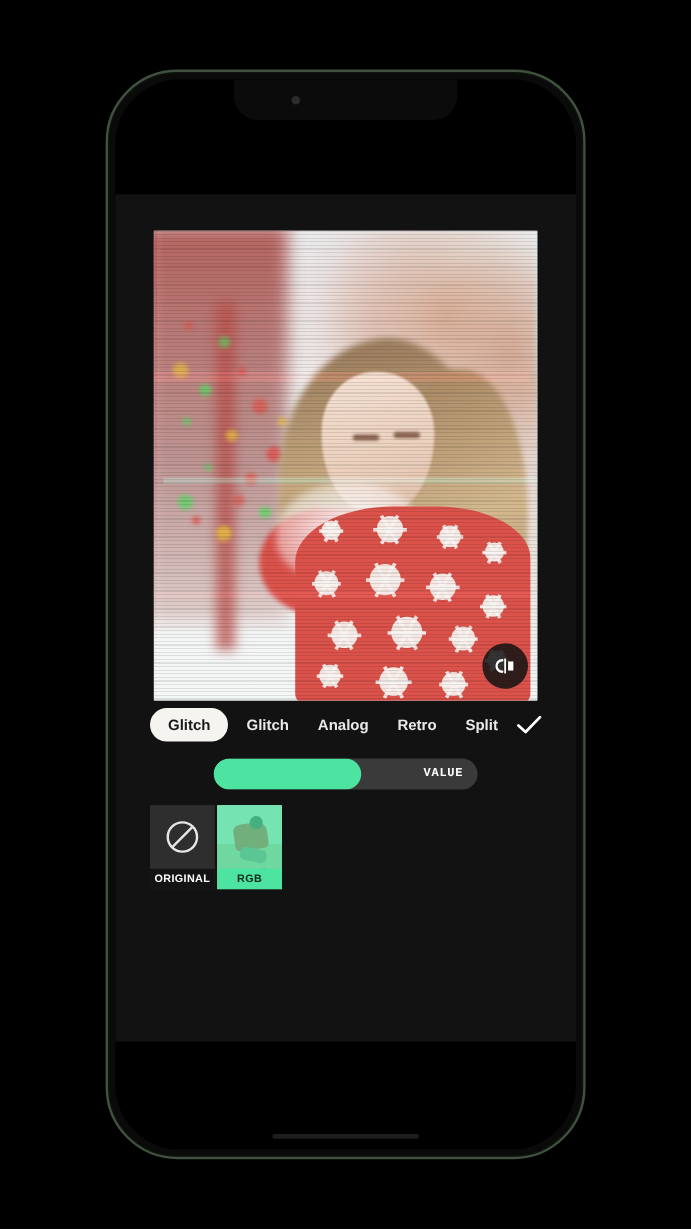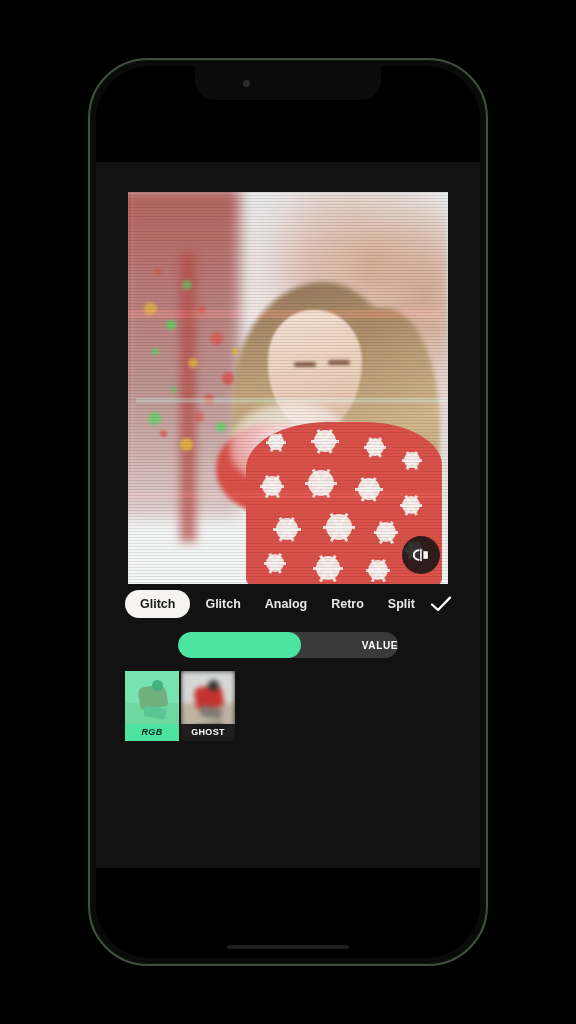--- a/index.html
+++ b/index.html
@@ -231,24 +231,25 @@
     border-radius: 13px;
     background: #3a3a3a;
     overflow: hidden;
   }
   .slider-fill {
     position: absolute; left: 0; top: 0; bottom: 0;
     background: #4de3a0;
     border-radius: 13px;
   }
   .slider-label {
-    position: absolute; right: 0; top: 50%;
+    position: absolute; right: 12px; top: 50%;
     transform: translateY(-50%);
     color: #fff; font-size: 10px; font-weight: bold;
     letter-spacing: .6px;
+    font-family: Liberation Mono, monospace;
   }
 
   
   .filters {
     display: flex;
     gap: 2px;
     width: 330px;
     margin: 13px auto 0;
     padding-left: 2px;
   }
@@ -264,21 +265,21 @@
   .filter-name {
     position: absolute; left: 0; right: 0; bottom: 0;
     text-align: center;
     font-size: 9px; font-weight: bold;
     letter-spacing: .3px;
     padding: 3px 0 4px;
     color: #fff;
     background: rgba(18,18,18,.92);
   }
   .filter-name.on { background: #4de3a0; color: #0f2a20; }
-  .filter.selected { outline: 2px solid #4de3a0; outline-offset: -2px; font-style: italic; }
+  .filter.selected { outline: 2px solid #4de3a0; outline-offset: -2px; }
   .sel-tint { position: absolute; inset: 0; background: rgba(77,227,160,.72); }
 
   
   .th-portrait {
     position: absolute; inset: 0;
     background:
       radial-gradient(30px 34px at 50% 40%, #b98a6a 0 55%, transparent 60%),
       linear-gradient(180deg, #cfcfcb 0 32%, #9d9d98 32% 62%, #d8d8d4 62% 100%);
   }
   .th-head {
@@ -494,41 +495,38 @@
           </div>
 
         <div class="slider-row">
           <div class="slider">
             <div class="slider-fill" id="slider-fill" style="width: 56%; background: rgb(77, 227, 160);"></div>
             <div class="slider-label">VALUE</div>
           </div>
         </div>
 
         <div class="filters" id="filters">
+            <div class="filter original">
+              <div style="position: absolute; left: 50%; top: 42%; transform: translate(-50%, -50%);"><svg width="30" height="30" viewBox="0 0 30 30">
+                  <circle cx="15" cy="15" r="12.2" fill="none" stroke="#e7e7e7" stroke-width="2"></circle>
+                  <line x1="6.6" y1="23.4" x2="23.4" y2="6.6" stroke="#e7e7e7" stroke-width="2"></line>
+                </svg></div>
+              <div class="filter-name">ORIGINAL</div>
+            </div>
             <div class="filter selected">
               <div class="filter-thumb">
                 <div class="th-skate"></div>
                 <div class="sk-shirt"></div>
                 <div class="sk-head"></div>
                 <div class="sk-leg"></div>
                 <div class="sk-board"></div>
                 <div class="sel-tint"></div>
               </div>
               <div class="filter-name on">RGB</div>
             </div>
-            <div class="filter">
-              <div class="filter-thumb th-ghost">
-                <div class="th-skate"></div>
-                <div class="sk-shirt"></div>
-                <div class="sk-head"></div>
-                <div class="sk-leg"></div>
-                <div class="sk-board"></div>
-              </div>
-              <div class="filter-name">GHOST</div>
-            </div>
           </div>
 
       </div>
 
       <div class="home-bar"></div>
     </div>
   </div>
 
 </div>
 

